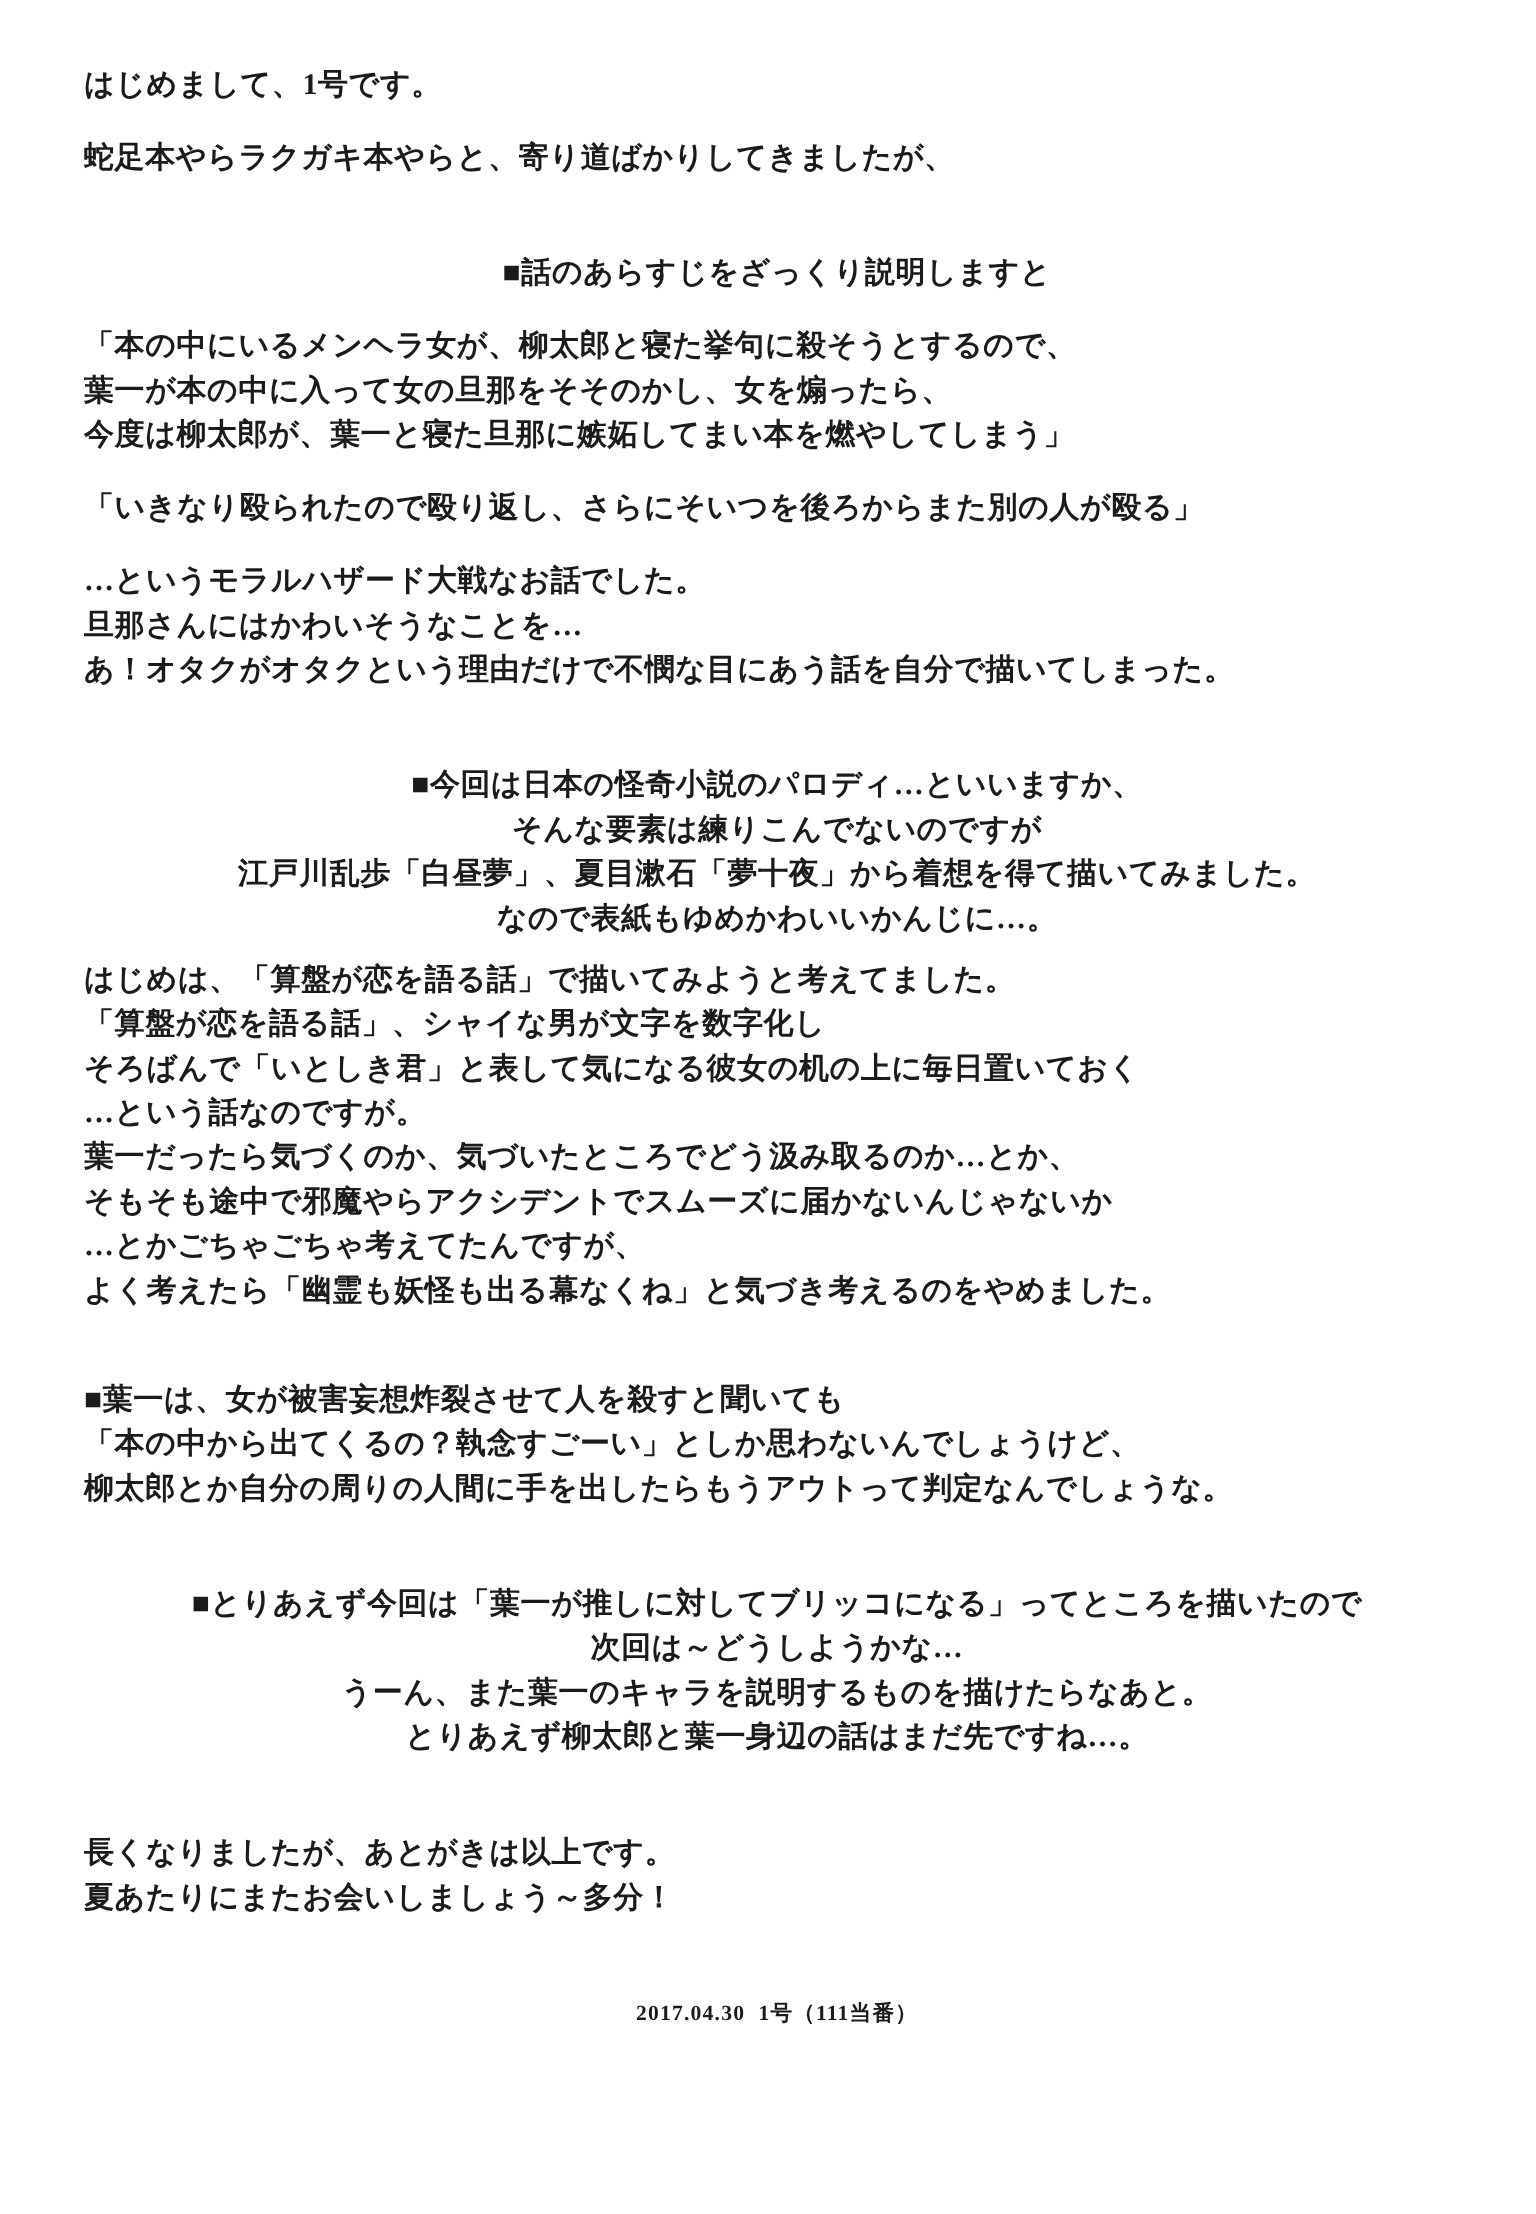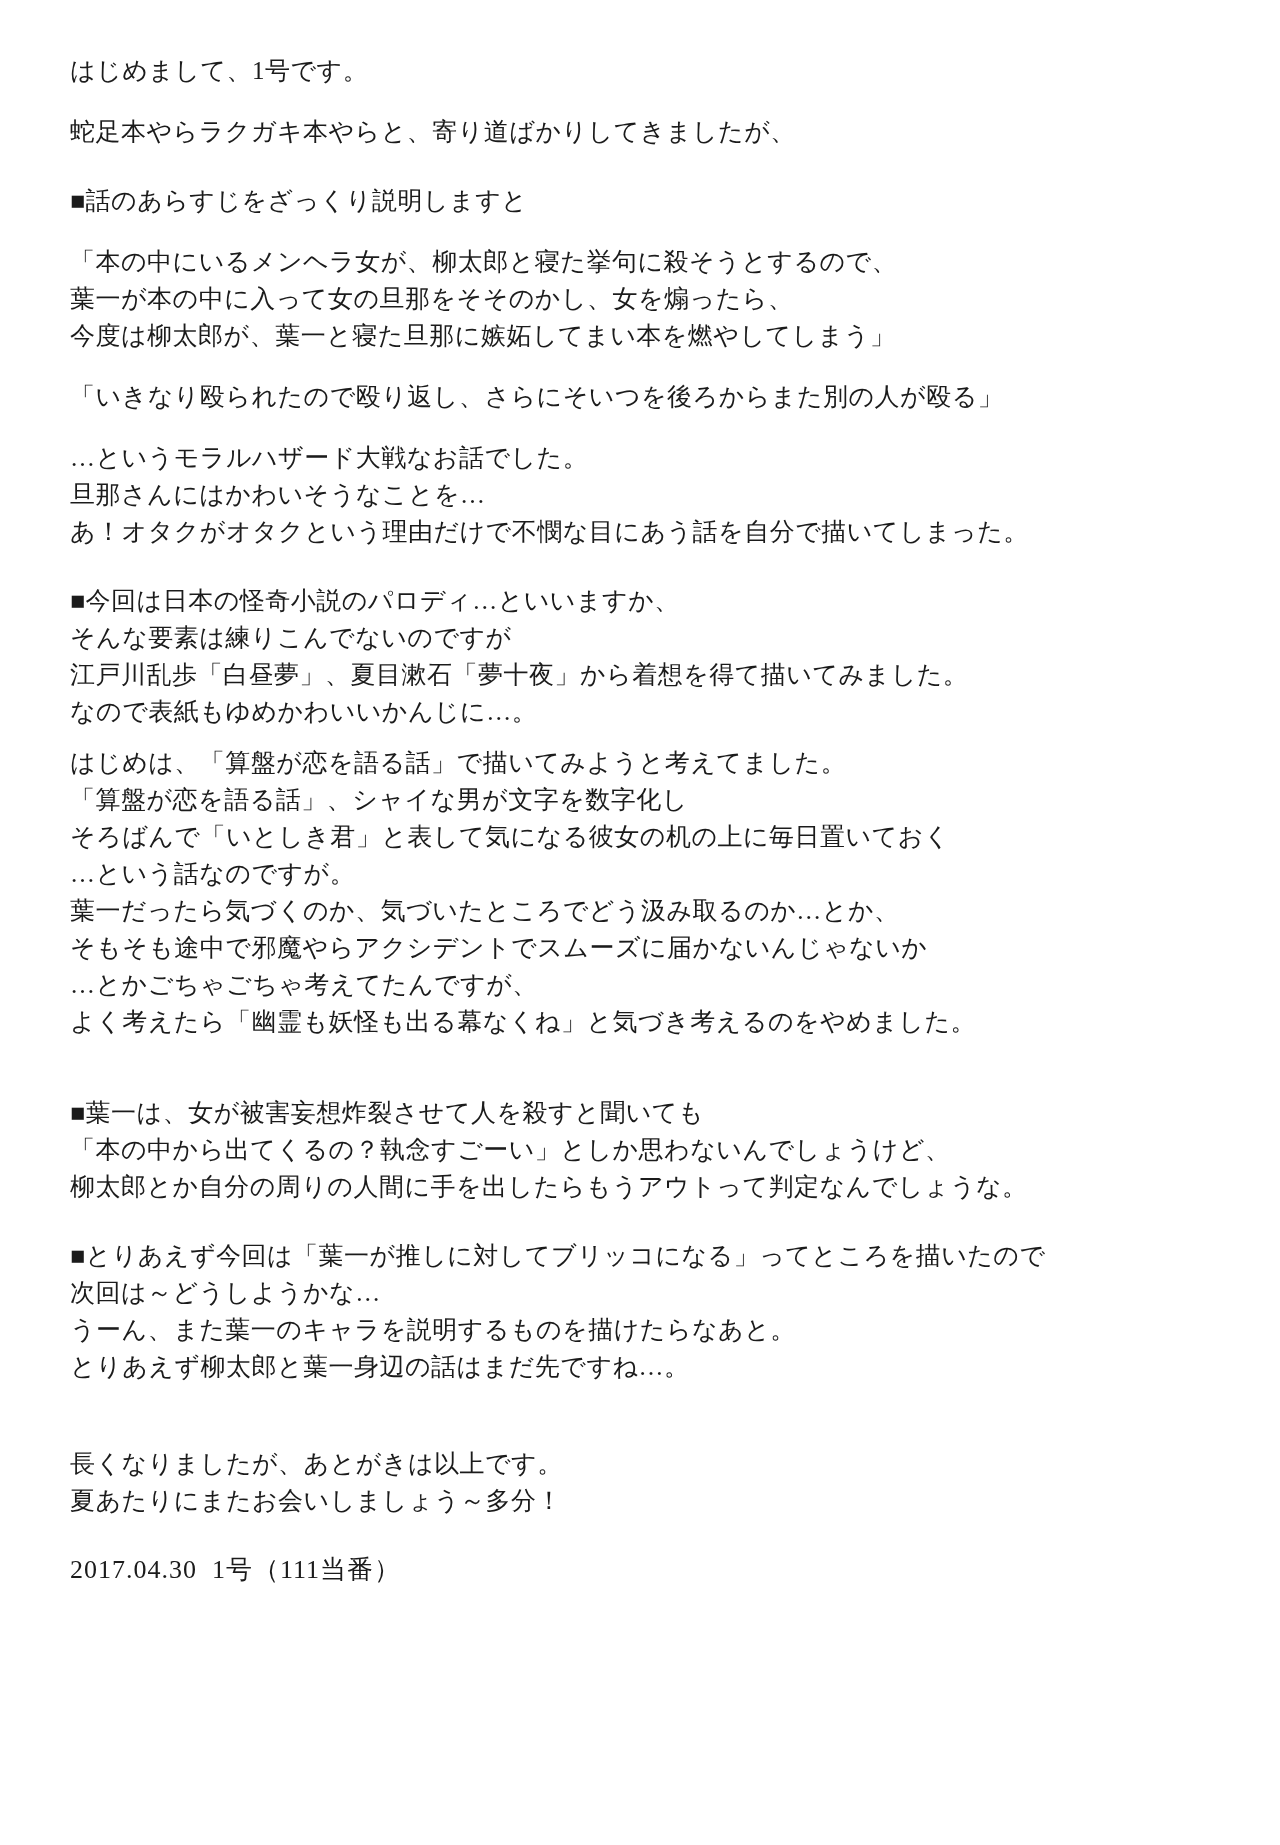--- a/index.html
+++ b/index.html
@@ -17,33 +17,33 @@
   .page {
     box-sizing: border-box;
     width: 1280px;
     height: 1845px;
     padding: 52px 55px 40px 70px;
     background: #ffffff;
     font-size: 25px;
     line-height: 37px;
     letter-spacing: 0.5px;
   }
-  .para { margin: 0; }
+  .para { margin: 0; font-weight: bold; }
   .line {
     white-space: pre;
     min-height: 37px;
   }
   
   .gap-xs { margin-top: 14px; }
   .gap-s  { margin-top: 24px; }
-  .gap-m  { margin-top: 32px; }
+  .gap-m  { margin-top: 59px; text-align: center; }
   .gap-l  { margin-top: 54px; }
   .gap-xl { margin-top: 60px; }
   .signature {
-    font-size: 26px;
+    font-size: 18px;
     letter-spacing: 1px;
   }
 </style>
 </head>
 <body>
 
 <div class="page">
 
   <div class="para">
     <div class="line">はじめまして、1号です。</div>

